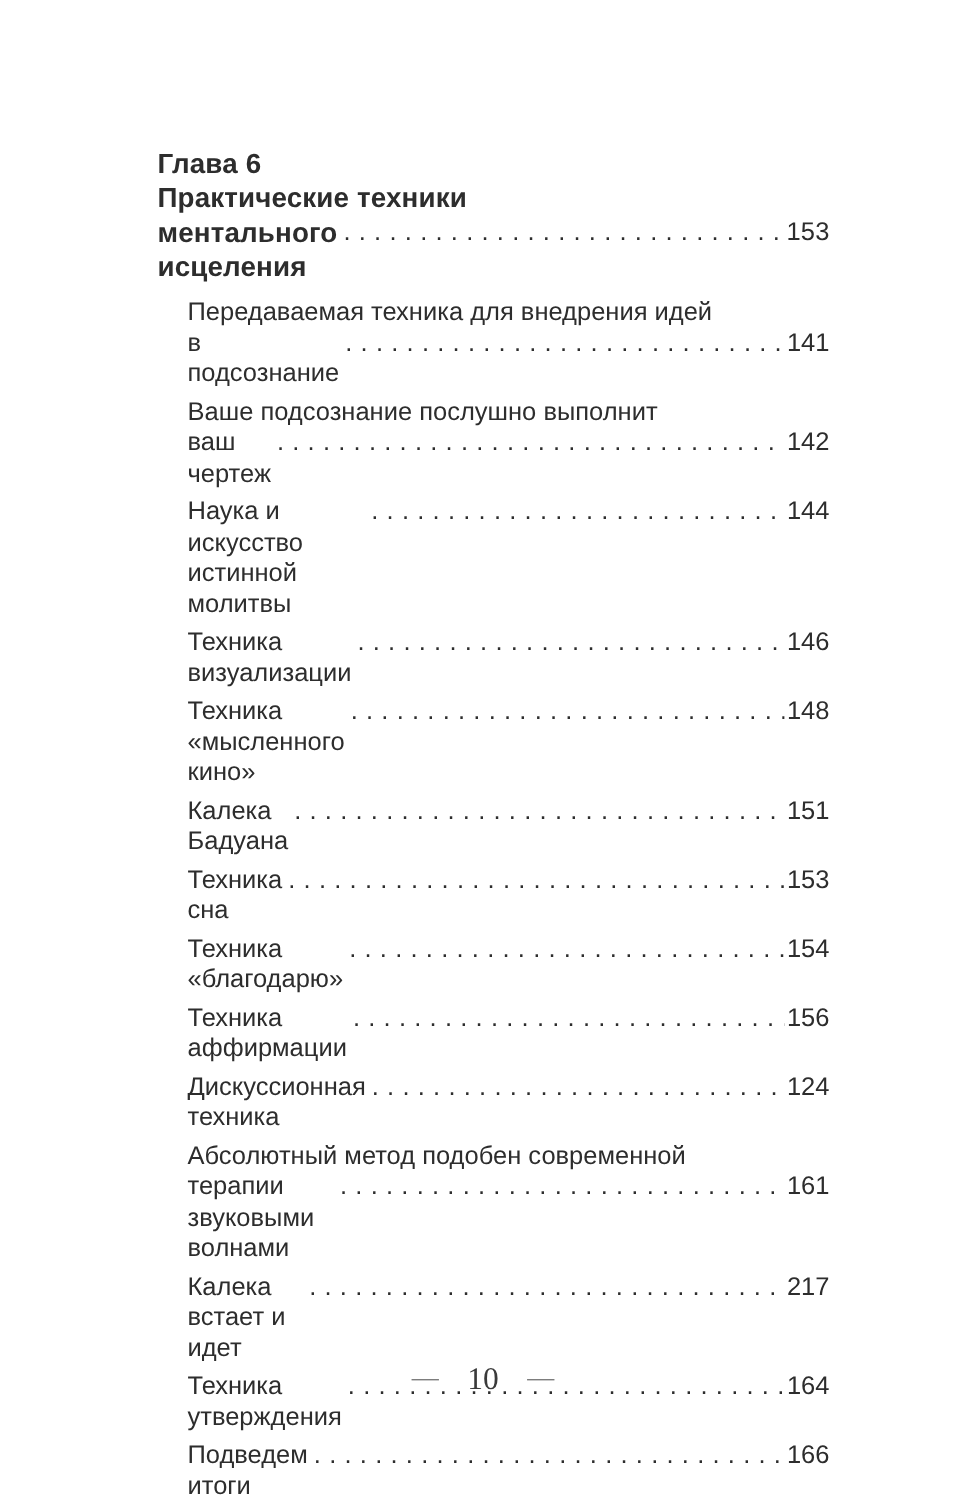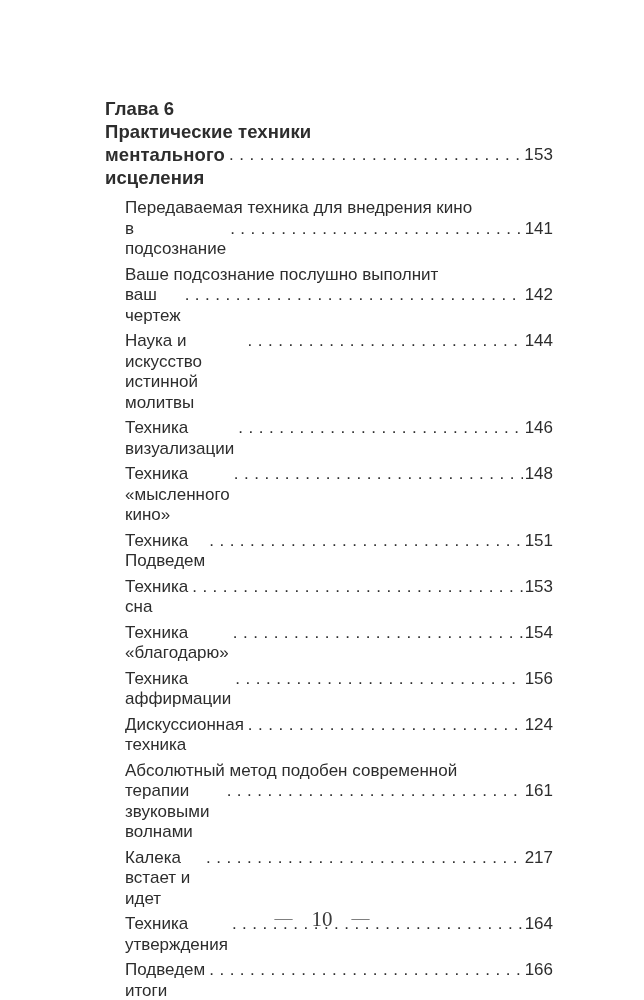--- a/index.html
+++ b/index.html
@@ -102,21 +102,21 @@
       <section class="chapter">
         <div class="ch-label">Глава 6</div>
         <div class="ch-title-line">Практические техники</div>
         <div class="toc-row ch-title-row">
           <span class="ch-title-text">ментального исцеления</span>
           <span class="leader"></span>
           <span class="pagenum">153</span>
         </div>
         <div class="entries">
           <div class="entry">
-            <div class="entry-line">Передаваемая техника для внедрения кино</div>
+            <div class="entry-line">Передаваемая техника для внедрения идей</div>
             <div class="toc-row">
               <span class="entry-text">в подсознание</span>
               <span class="leader"></span>
               <span class="pagenum">141</span>
             </div>
           </div>
           <div class="entry">
             <div class="entry-line">Ваше подсознание послушно выполнит</div>
             <div class="toc-row">
               <span class="entry-text">ваш чертеж</span>
@@ -140,21 +140,21 @@
           </div>
           <div class="entry">
             <div class="toc-row">
               <span class="entry-text">Техника «мысленного кино»</span>
               <span class="leader"></span>
               <span class="pagenum">148</span>
             </div>
           </div>
           <div class="entry">
             <div class="toc-row">
-              <span class="entry-text">Техника Подведем</span>
+              <span class="entry-text">Калека Бадуана</span>
               <span class="leader"></span>
               <span class="pagenum">151</span>
             </div>
           </div>
           <div class="entry">
             <div class="toc-row">
               <span class="entry-text">Техника сна</span>
               <span class="leader"></span>
               <span class="pagenum">153</span>
             </div>

